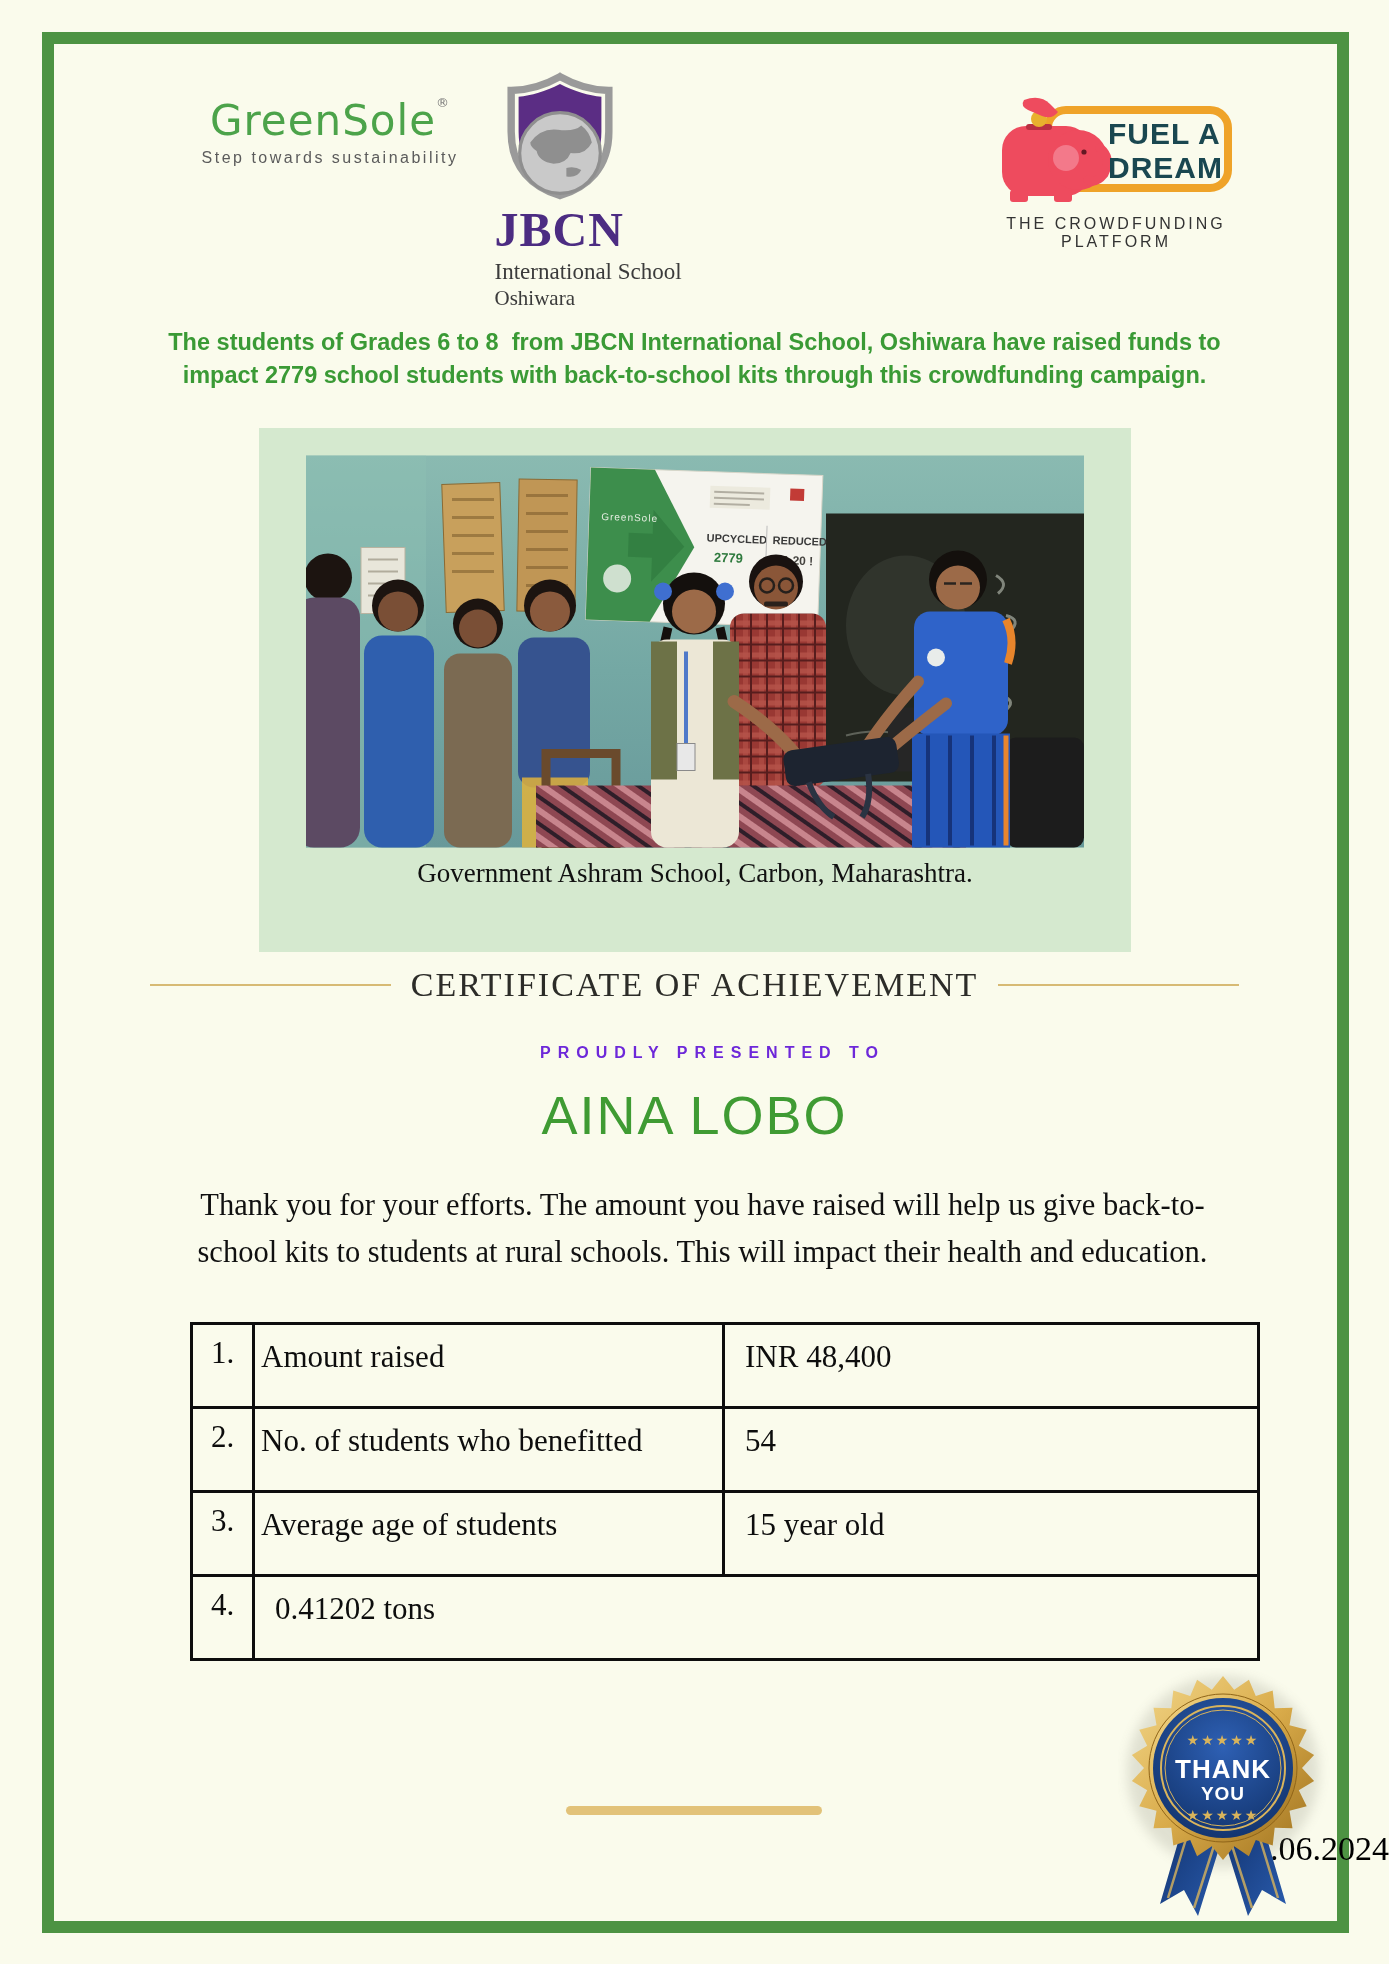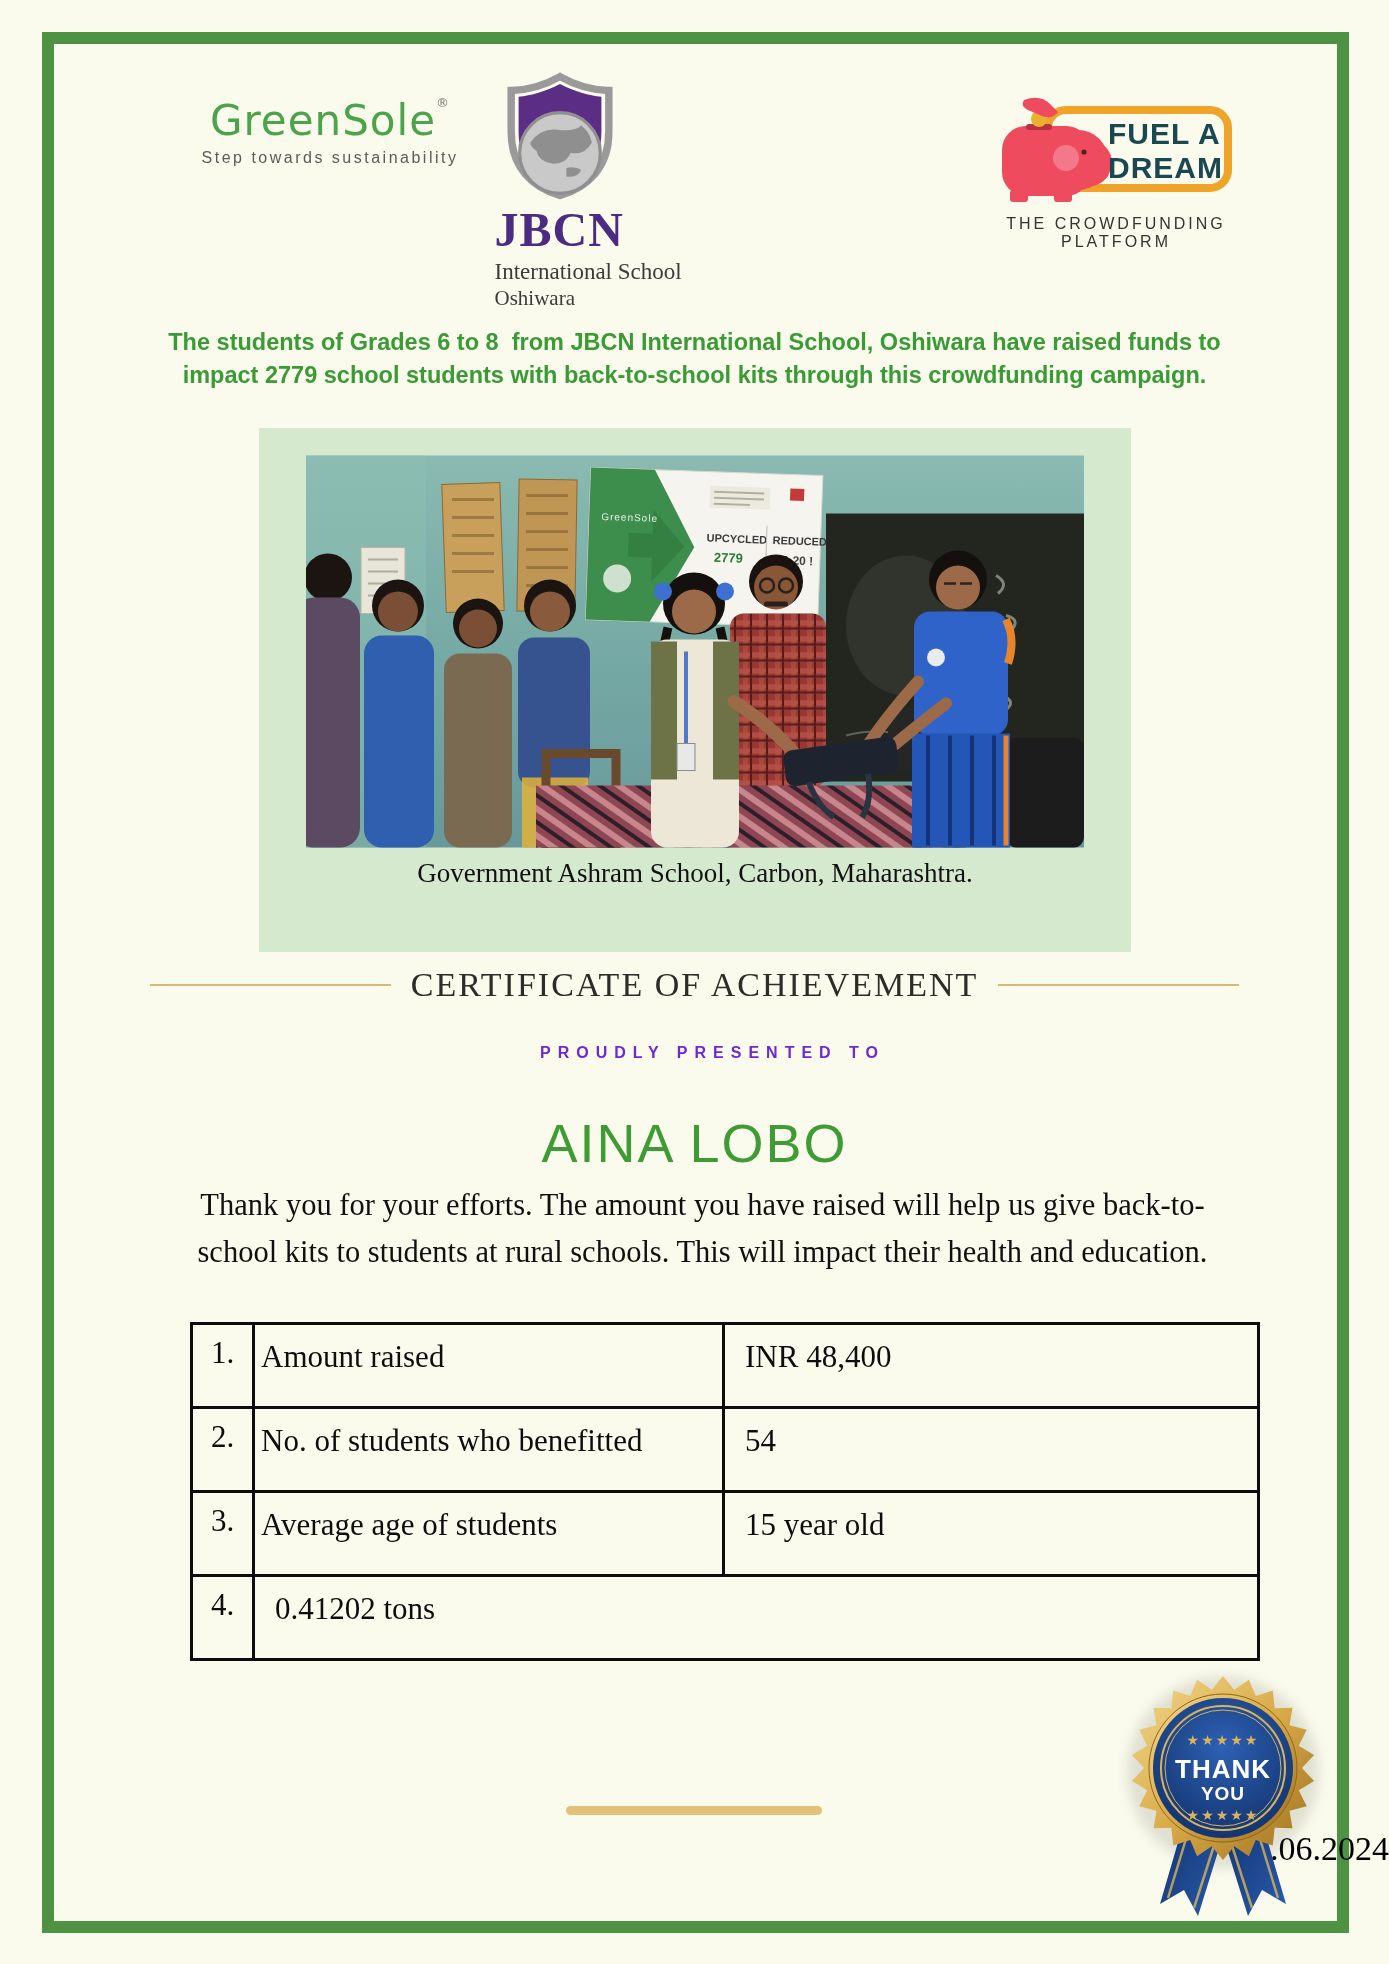--- a/index.html
+++ b/index.html
@@ -25,21 +25,21 @@
 
   .panel{position:absolute;left:259px;top:428px;width:872px;height:524px;background:#d5e9cf;}
   .photo{display:block;margin:27px auto 0 auto;}
   .caption{margin-top:10px;text-align:center;font-family:"Liberation Serif",serif;font-size:27px;color:#111;}
 
   .cert-row{position:absolute;left:150px;right:150px;top:966px;display:flex;align-items:center;gap:20px;}
   .gold-line{flex:1;height:2px;background:#d7ba74;}
   .cert-title{font-family:"Liberation Serif",serif;font-size:34px;letter-spacing:2px;color:#2c2c28;white-space:nowrap;}
 
   .presented{position:absolute;left:0;right:0;top:1044px;text-align:center;font-size:16px;font-weight:600;letter-spacing:7px;color:#6d28d9;padding-left:36px;}
-  .recipient{position:absolute;left:0;right:0;top:1084px;text-align:center;font-size:54px;letter-spacing:2px;color:#3f9b33;margin-top:28px;}
+  .recipient{position:absolute;left:0;right:0;top:1084px;text-align:center;font-size:54px;letter-spacing:2px;color:#3f9b33;}
   .message{position:absolute;left:0;right:0;top:1182px;text-align:center;font-family:"Liberation Serif",serif;font-size:30.5px;line-height:47px;color:#101010;padding-left:16px;}
 
   .impact-table{position:absolute;left:190px;top:1322px;width:1064px;border:3px solid #0d0d0d;}
   .trow{display:grid;grid-template-columns:62px 470px 1fr;height:81px;border-bottom:3px solid #0d0d0d;}
   .trow:last-child{border-bottom:none;}
   .cell{font-family:"Liberation Serif",serif;font-size:31px;color:#0d0d0d;padding-top:14px;}
   .cell.num{text-align:center;border-right:3px solid #0d0d0d;padding-top:10px;}
   .cell.label{padding-left:6px;border-right:3px solid #0d0d0d;}
   .cell.value{padding-left:20px;}
 

